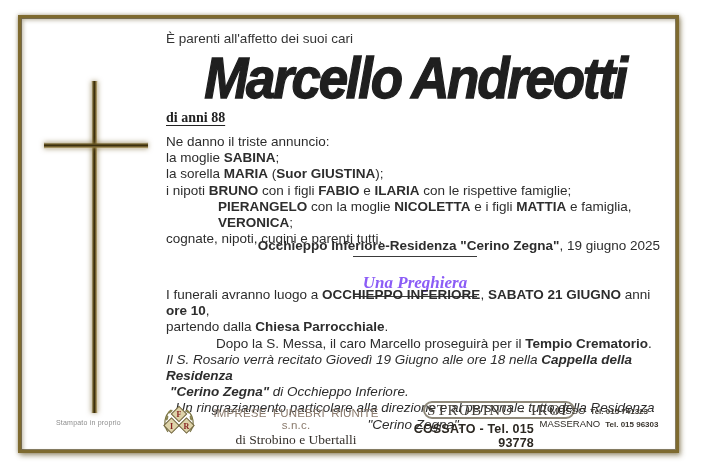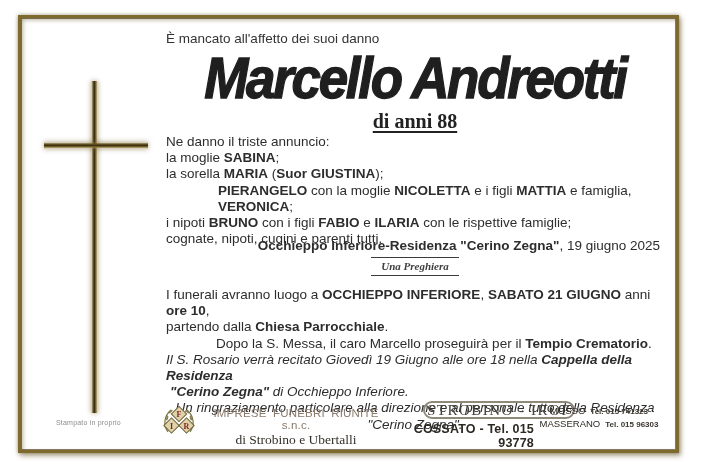--- a/index.html
+++ b/index.html
@@ -29,33 +29,33 @@
   }
   .col{position:absolute;left:166px;width:498px;}
   .intro{top:31px;font-size:13.5px;color:#333;}
   .title{
     top:48px;text-align:center;font-weight:bold;font-style:italic;
     font-size:57px;letter-spacing:-2.5px;color:#1f1f1f;
     -webkit-text-stroke:1.3px #1f1f1f;
     transform:scaleX(.93);transform-origin:50% 50%;white-space:nowrap;line-height:60px;
   }
   .age{
-    top:110px;text-align:center;font-family:"Liberation Serif",serif;
-    font-weight:bold;font-size:20px;color:#222;
+    top:110px;font-family:"Liberation Serif",serif;
+    font-weight:bold;font-size:14px;color:#222;
   }
   .age span{text-decoration:underline;text-underline-offset:3px;}
   .block{font-size:13.5px;line-height:16.2px;}
   .announce{top:134px;}
   .indent1{padding-left:52px;}
   .dateline{top:238px;text-align:right;padding-right:4px;box-sizing:border-box;font-size:13.5px;}
   .prayer-wrap{top:256px;text-align:center;}
   .prayer{
     display:inline-block;font-family:"Liberation Serif",serif;font-weight:bold;font-style:italic;
-    font-size:11px;color:#404040;border-top:1.5px solid #3a3a3a;border-bottom:1.5px solid #3a3a3a;
-    padding:2px 10px 3px;
+    font-size:17px;color:#8b5cf6;border-top:1.5px solid #3a3a3a;border-bottom:1.5px solid #3a3a3a;
+    padding:16px 10px 3px;
   }
   .funeral{top:287px;}
   .indent2{padding-left:50px;}
   .ind-small{padding-left:4px;}
   .serif-center{font-family:Liberation Sans, sans-serif;text-align:center;font-size:13.5px;}
   .b{font-weight:bold;}
   .i{font-style:italic;}
   
   .printed{
     position:absolute;left:56px;top:419px;font-size:7px;color:#8d8d8d;letter-spacing:.2px;
@@ -81,32 +81,32 @@
 </head>
 <body>
 
 <div class="page">
 
   <div class="frame"></div>
 
   <div class="cross-v"></div>
   <div class="cross-h"></div>
 
-  <div class="col intro">È mancato all'affetto dei suoi danno</div>
+  <div class="col intro">È parenti all'affetto dei suoi cari</div>
 
   <div class="col title">Marcello Andreotti</div>
 
   <div class="col age"><span>di anni 88</span></div>
 
   <div class="col block announce">
     <div class="line"><span>Ne danno il triste annuncio:</span></div>
     <div class="line"><span>la moglie </span><span class="b">SABINA</span><span>;</span></div>
     <div class="line"><span>la sorella </span><span class="b">MARIA</span><span> (</span><span class="b">Suor GIUSTINA</span><span>);</span></div>
+    <div class="line"><span>i nipoti </span><span class="b">BRUNO</span><span> con i figli </span><span class="b">FABIO</span><span> e </span><span class="b">ILARIA</span><span> con le rispettive famiglie;</span></div>
     <div class="line indent1"><span class="b">PIERANGELO</span><span> con la moglie </span><span class="b">NICOLETTA</span><span> e i figli </span><span class="b">MATTIA</span><span> e famiglia, </span><span class="b">VERONICA</span><span>;</span></div>
-    <div class="line"><span>i nipoti </span><span class="b">BRUNO</span><span> con i figli </span><span class="b">FABIO</span><span> e </span><span class="b">ILARIA</span><span> con le rispettive famiglie;</span></div>
     <div class="line"><span>cognate, nipoti, cugini e parenti tutti.</span></div>
   </div>
 
   <div class="col dateline"><span class="b">Occhieppo Inferiore-Residenza "Cerino Zegna"</span><span>, 19 giugno 2025</span></div>
 
   <div class="col prayer-wrap">
     <span class="prayer">Una Preghiera</span>
   </div>
 
   <div class="col block funeral">

